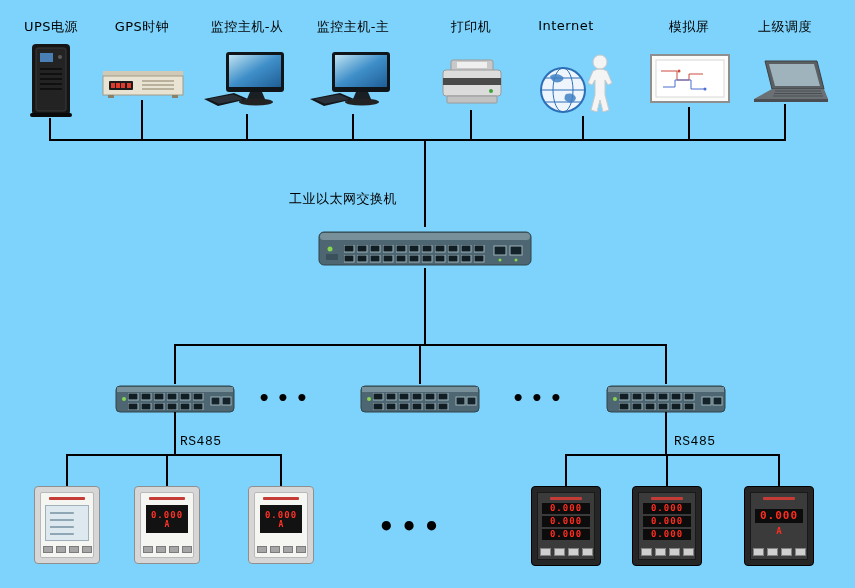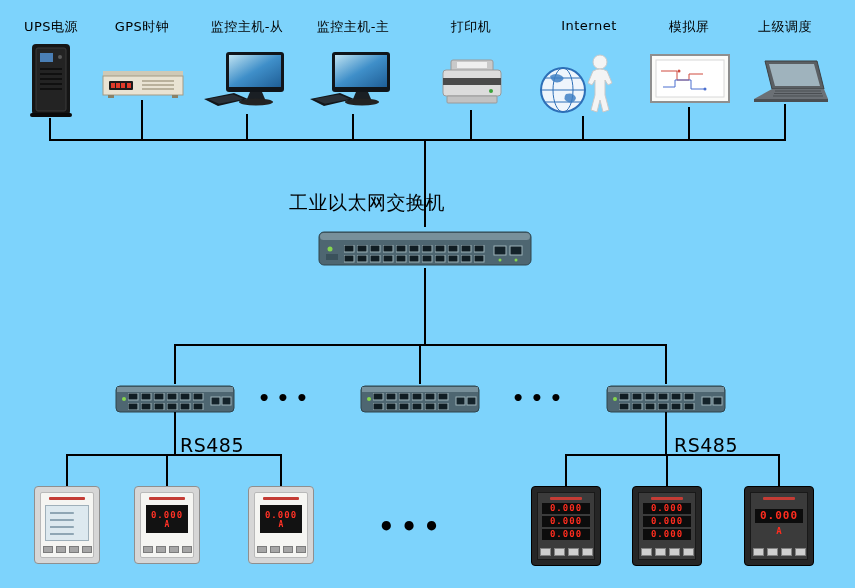--- a/index.html
+++ b/index.html
@@ -2,21 +2,21 @@
 <html><head>
 <meta charset="utf-8">
 <style>
   html,body{margin:0;padding:0;background:#fff;}
   .canvas{position:relative;width:855px;height:588px;background:#7dd3fc;overflow:hidden;
           font-family:"DejaVu Sans",sans-serif;color:#000;}
   .line{position:absolute;background:#000;}
   .h{height:2px;}
   .v{width:2px;}
   .clabel{position:absolute;transform:translateX(-50%);white-space:nowrap;font-size:13px;letter-spacing:.5px;}
-  .llabel{position:absolute;white-space:nowrap;font-size:19px;letter-spacing:.5px;}
+  .llabel{position:absolute;white-space:nowrap;font-size:13px;letter-spacing:.5px;font-family:Liberation Mono, monospace;}
   .dots{position:absolute;transform:translateX(-50%);font-size:20px;font-weight:bold;letter-spacing:6px;line-height:20px;}
   .dots.big{font-size:26px;line-height:26px;}
   .dev{position:absolute;line-height:0;}
 
   
   .meterA{position:absolute;width:66px;height:78px;background:#d6d6d6;border:1px solid #8f8f8f;
           border-radius:4px;box-sizing:border-box;padding:5px;}
   .mA-face{width:100%;height:100%;background:#f5f5f2;border:1px solid #b9b9b9;border-radius:2px;
            position:relative;display:flex;flex-direction:column;align-items:center;box-sizing:border-box;}
   .mA-logo{width:68%;height:3px;background:#c43c35;margin-top:4px;border-radius:1px;}
@@ -60,21 +60,21 @@
           <stop offset="1" stop-color="#1f5e96"></stop>
       </linearGradient>
     </defs>
   </svg>
 
   <div class="clabel" style="left:51px;top:18px">UPS电源</div>
   <div class="clabel" style="left:142px;top:18px">GPS时钟</div>
   <div class="clabel" style="left:247px;top:18px">监控主机-从</div>
   <div class="clabel" style="left:353px;top:18px">监控主机-主</div>
   <div class="clabel" style="left:471px;top:18px">打印机</div>
-  <div class="clabel" style="left:589px;top:18px">Internet</div>
+  <div class="clabel" style="left:566px;top:18px">Internet</div>
   <div class="clabel" style="left:689px;top:18px">模拟屏</div>
   <div class="clabel" style="left:785px;top:18px">上级调度</div>
 
   <div class="dev" style="left:27px;top:42px">
     <svg width="48" height="76" viewBox="0 0 48 76">
       <rect x="5" y="2" width="38" height="71" rx="4" fill="#151515"></rect>
       <rect x="9" y="6" width="30" height="63" rx="2" fill="#232323" stroke="#3a3a3a"></rect>
       <rect x="13" y="11" width="13" height="9" fill="#4a7fb5"></rect>
       <circle cx="33" cy="15" r="2" fill="#5a5a5a"></circle>
       <rect x="13" y="26" width="22" height="2" fill="#101010"></rect>

